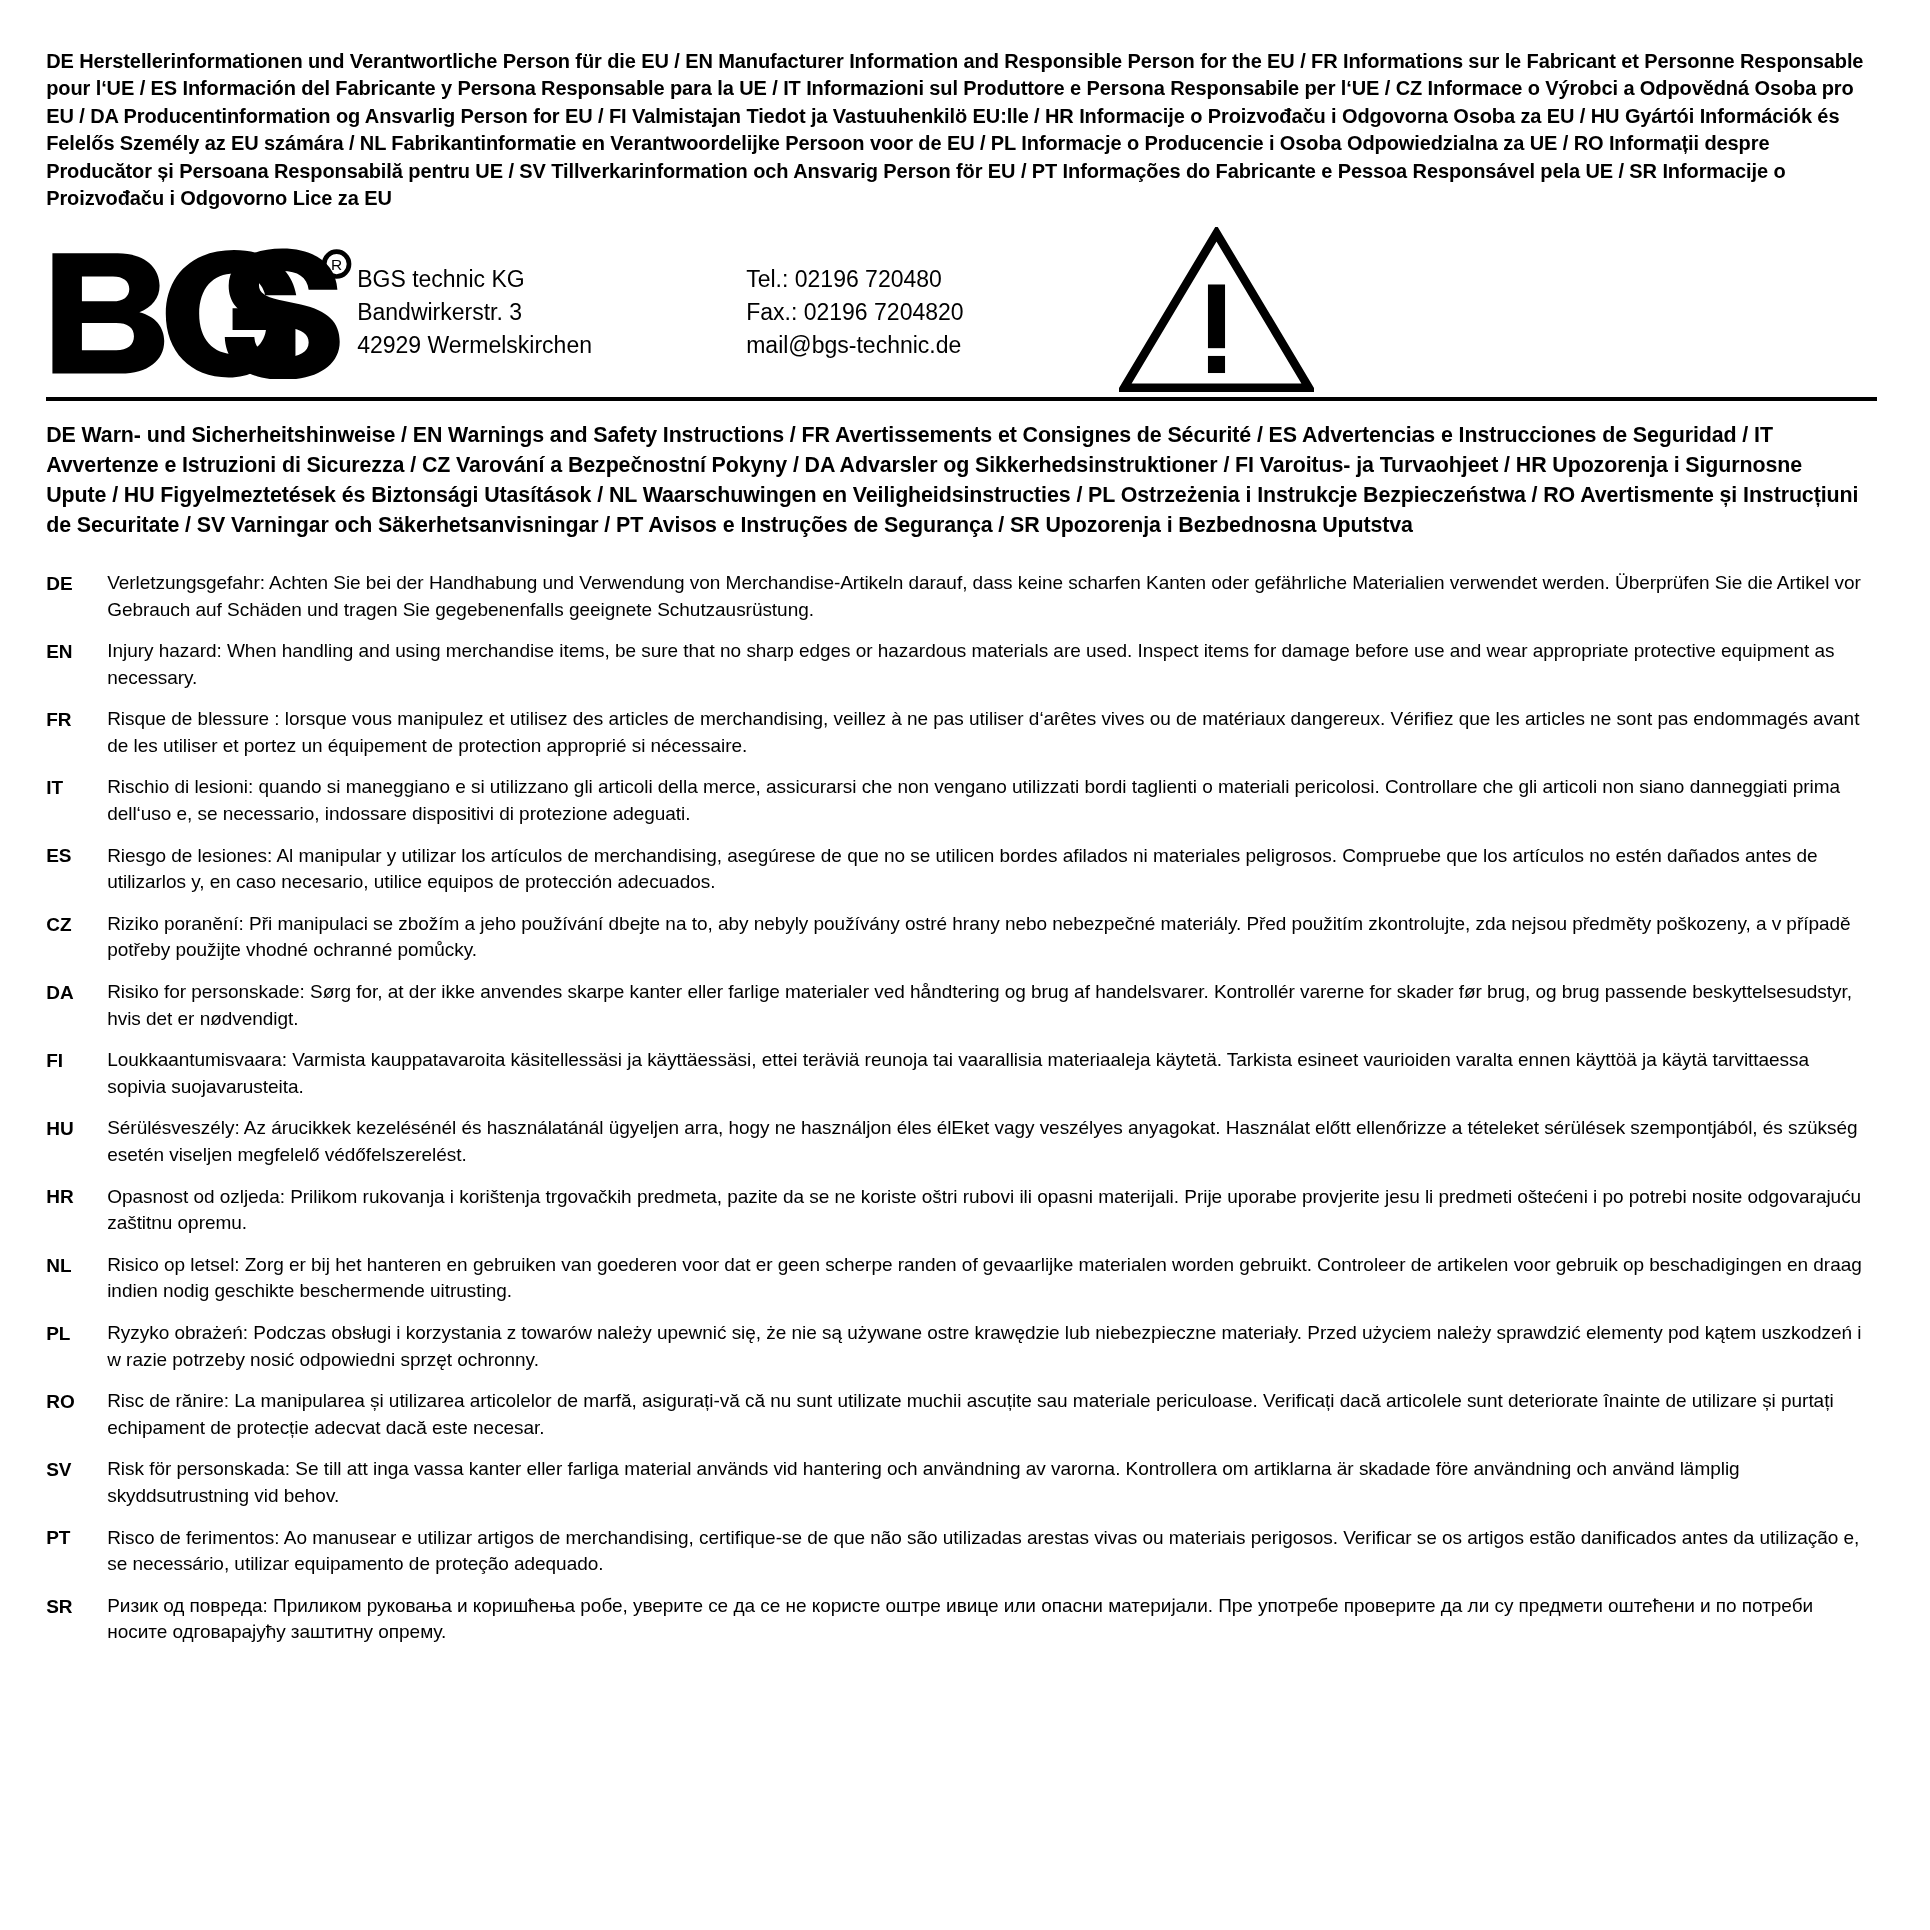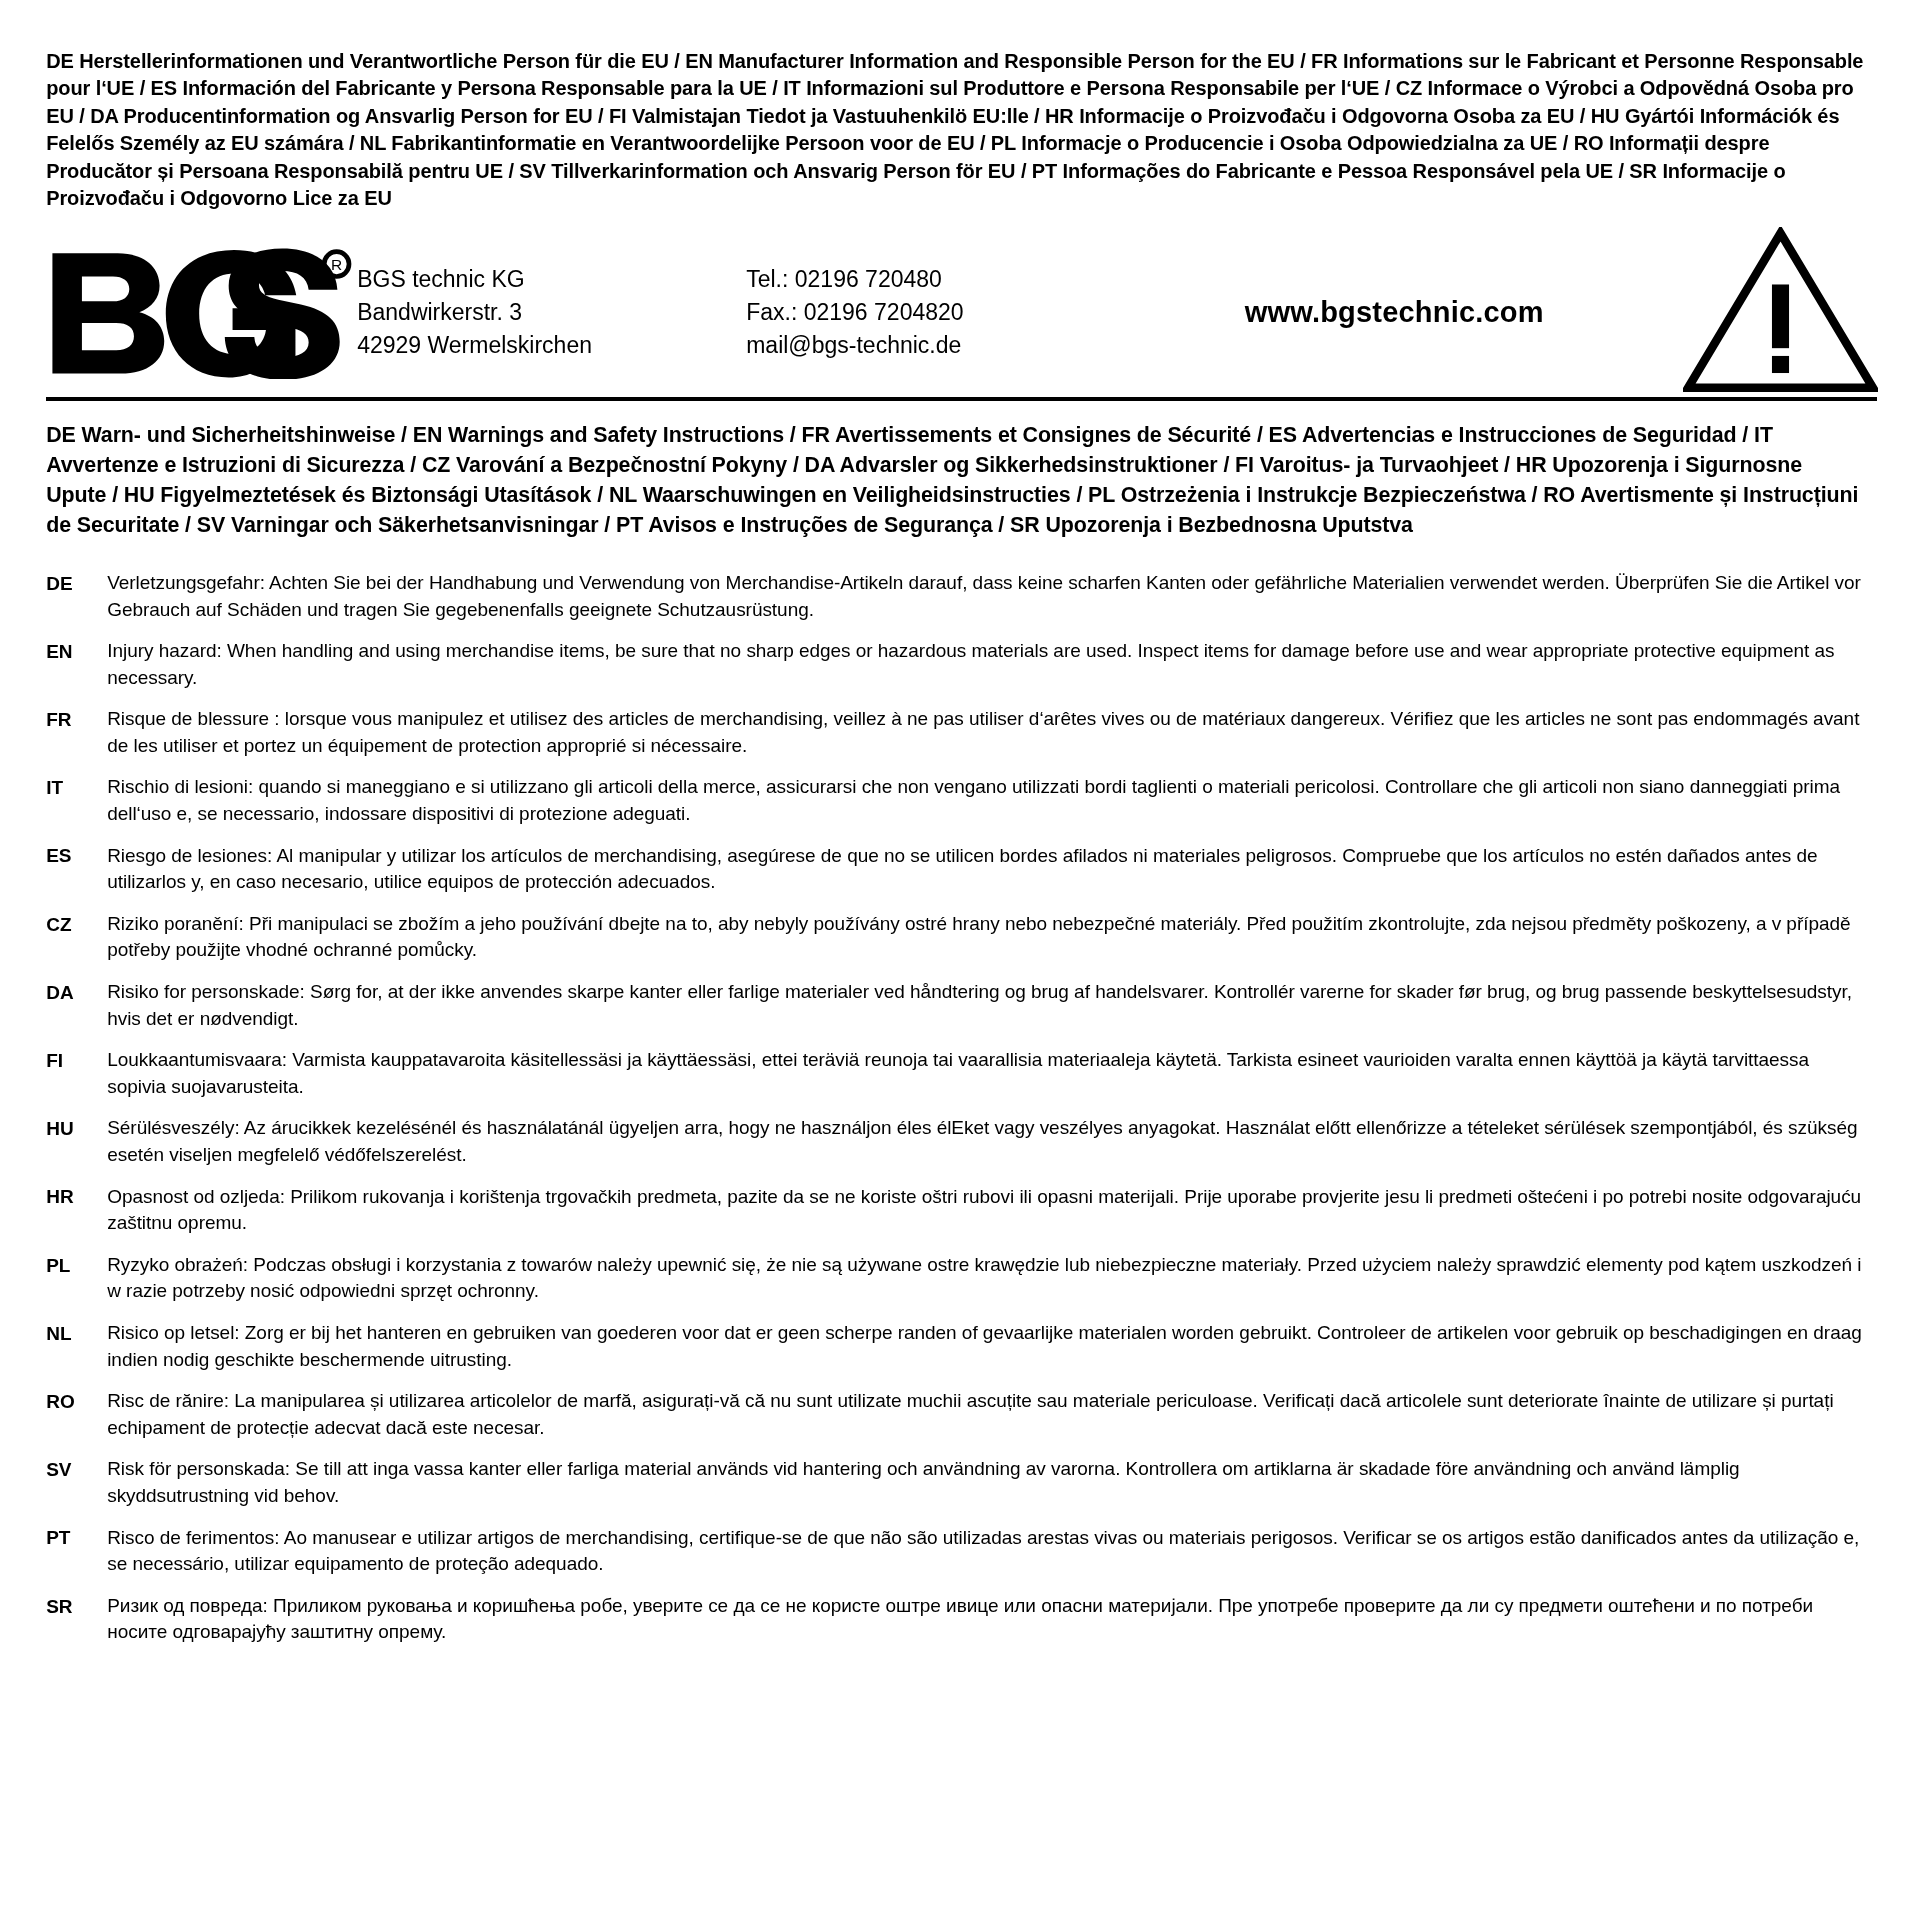--- a/index.html
+++ b/index.html
@@ -145,21 +145,20 @@
       <div>Bandwirkerstr. 3</div>
       <div>42929 Wermelskirchen</div>
     </div>
 
     <div class="contact">
       <div>Tel.: 02196 720480</div>
       <div>Fax.: 02196 7204820</div>
       <div>mail@bgs-technic.de</div>
     </div>
 
-    <div class="web">www.bgstechnic.com</div>
 
     <div class="warn-tri">
       <svg width="195" height="167" viewBox="0 0 250 215" xmlns="http://www.w3.org/2000/svg">
         <polygon points="125,8 244,207 6,207" fill="none" stroke="#000" stroke-width="11" stroke-linejoin="miter"></polygon>
         <rect x="114" y="74" width="22" height="82" fill="#000"></rect>
         <rect x="114" y="166" width="22" height="22" fill="#000"></rect>
       </svg>
     </div>
   </div>
 
@@ -203,28 +202,28 @@
     </div>
     <div class="row">
       <div class="code">HU</div>
       <div class="text">Sérülésveszély: Az árucikkek kezelésénél és használatánál ügyeljen arra, hogy ne használjon éles élEket vagy veszélyes anyagokat. Használat előtt ellenőrizze a tételeket sérülések szempontjából, és szükség esetén viseljen megfelelő védőfelszerelést.</div>
     </div>
     <div class="row">
       <div class="code">HR</div>
       <div class="text">Opasnost od ozljeda: Prilikom rukovanja i korištenja trgovačkih predmeta, pazite da se ne koriste oštri rubovi ili opasni materijali. Prije uporabe provjerite jesu li predmeti oštećeni i po potrebi nosite odgovarajuću zaštitnu opremu.</div>
     </div>
     <div class="row">
+      <div class="code">NL</div>
+      <div class="text">Risico op letsel: Zorg er bij het hanteren en gebruiken van goederen voor dat er geen scherpe randen of gevaarlijke materialen worden gebruikt. Controleer de artikelen voor gebruik op beschadigingen en draag indien nodig geschikte beschermende uitrusting.</div>
+    </div>
+    <div class="row">
       <div class="code">PL</div>
       <div class="text">Ryzyko obrażeń: Podczas obsługi i korzystania z towarów należy upewnić się, że nie są używane ostre krawędzie lub niebezpieczne materiały. Przed użyciem należy sprawdzić elementy pod kątem uszkodzeń i w razie potrzeby nosić odpowiedni sprzęt ochronny.</div>
     </div>
     <div class="row">
-      <div class="code">NL</div>
-      <div class="text">Risico op letsel: Zorg er bij het hanteren en gebruiken van goederen voor dat er geen scherpe randen of gevaarlijke materialen worden gebruikt. Controleer de artikelen voor gebruik op beschadigingen en draag indien nodig geschikte beschermende uitrusting.</div>
-    </div>
-    <div class="row">
       <div class="code">RO</div>
       <div class="text">Risc de rănire: La manipularea și utilizarea articolelor de marfă, asigurați-vă că nu sunt utilizate muchii ascuțite sau materiale periculoase. Verificați dacă articolele sunt deteriorate înainte de utilizare și purtați echipament de protecție adecvat dacă este necesar.</div>
     </div>
     <div class="row">
       <div class="code">SV</div>
       <div class="text">Risk för personskada: Se till att inga vassa kanter eller farliga material används vid hantering och användning av varorna. Kontrollera om artiklarna är skadade före användning och använd lämplig skyddsutrustning vid behov.</div>
     </div>
     <div class="row">
       <div class="code">PT</div>
       <div class="text">Risco de ferimentos: Ao manusear e utilizar artigos de merchandising, certifique-se de que não são utilizadas arestas vivas ou materiais perigosos. Verificar se os artigos estão danificados antes da utilização e, se necessário, utilizar equipamento de proteção adequado.</div>

